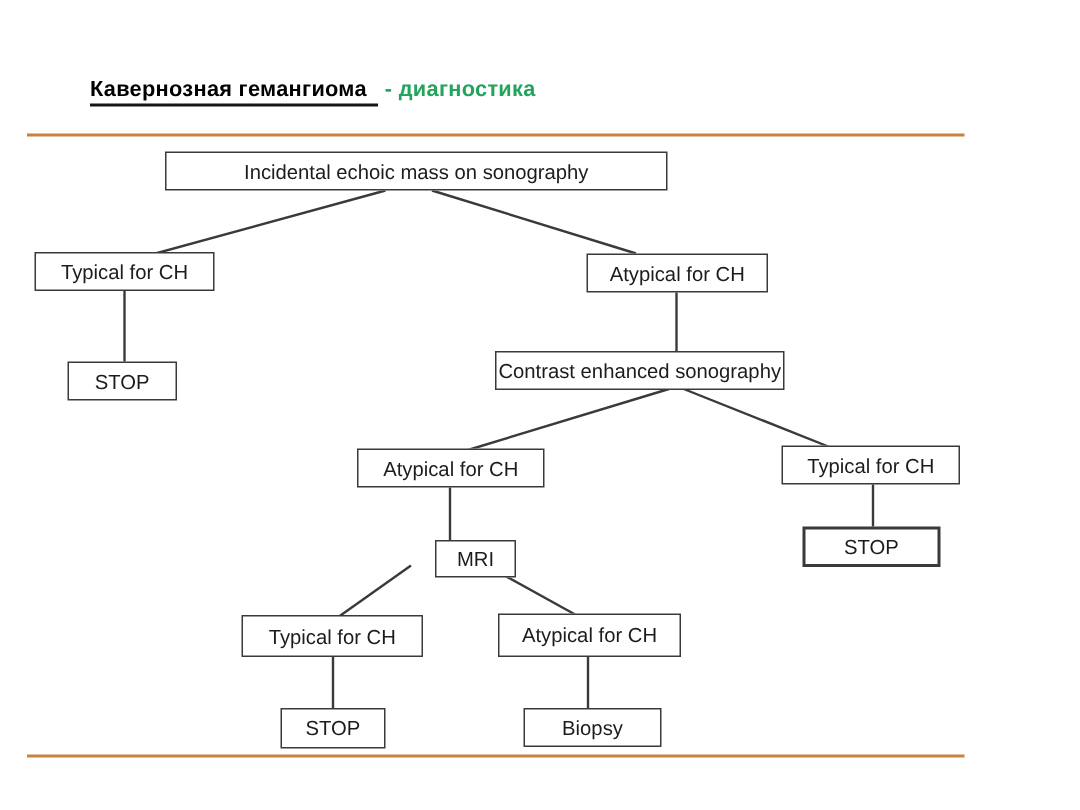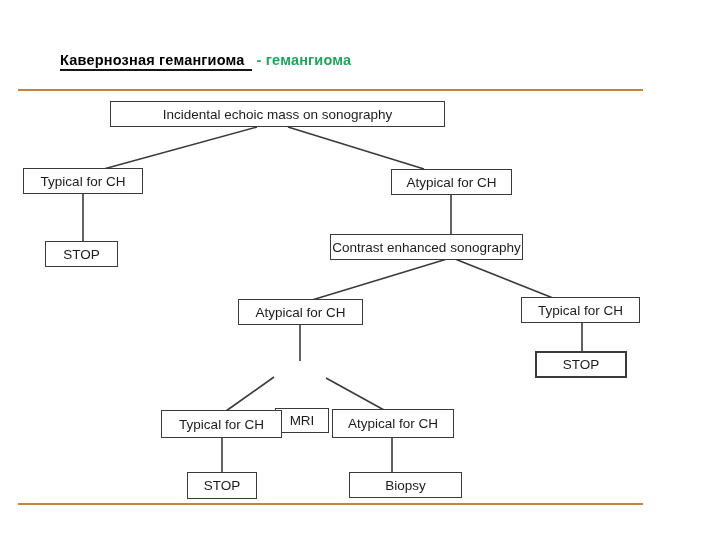--- a/index.html
+++ b/index.html
@@ -63,21 +63,21 @@
     white-space: nowrap;
     z-index: 2;
   }
 </style>
 </head>
 <body>
 
 <div class="slide">
 
   <div class="slide-title">
-    <span class="title-main">Кавернозная гемангиома</span><span class="title-accent">- гемангиома</span>
+    <span class="title-main">Кавернозная гемангиома</span><span class="title-accent">- диагностика</span>
   </div>
 
   <div class="divider top"></div>
   <div class="divider bottom"></div>
 
   <svg class="connectors" width="720" height="540" viewBox="0 0 720 540">
     <g stroke="currentColor" stroke-width="1.6" fill="none">
       <line x1="257" y1="127" x2="100" y2="170"></line>
       <line x1="288" y1="127" x2="424" y2="169"></line>
       <line x1="83" y1="193" x2="83" y2="242"></line>
@@ -102,23 +102,23 @@
   <div class="node" style="left:391px; top:169px; width:121px; height:26px;">Atypical for CH</div>
 
   <div class="node" style="left:330px; top:234px; width:193px; height:26px;">Contrast enhanced sonography</div>
 
   <div class="node" style="left:238px; top:299px; width:125px; height:26px;">Atypical for CH</div>
 
   <div class="node" style="left:521px; top:297px; width:119px; height:26px;">Typical for CH</div>
 
   <div class="node" style="left:535px; top:351px; width:92px; height:27px; border-width:2px;">STOP</div>
 
-  <div class="node" style="left:275px; top:360px; width:54px; height:25px;margin-top:48px;">MRI</div>
+  <div class="node" style="left:290px; top:360px; width:54px; height:25px;">MRI</div>
 
   <div class="node" style="left:161px; top:410px; width:121px; height:28px;">Typical for CH</div>
 
   <div class="node" style="left:187px; top:472px; width:70px; height:27px;">STOP</div>
 
   <div class="node" style="left:332px; top:409px; width:122px; height:29px;">Atypical for CH</div>
 
-  <div class="node" style="left:349px; top:472px; width:113px; height:26px;">Biopsy</div>
+  <div class="node" style="left:349px; top:472px; width:92px; height:26px;">Biopsy</div>
 
 </div>
 
 </body></html>

